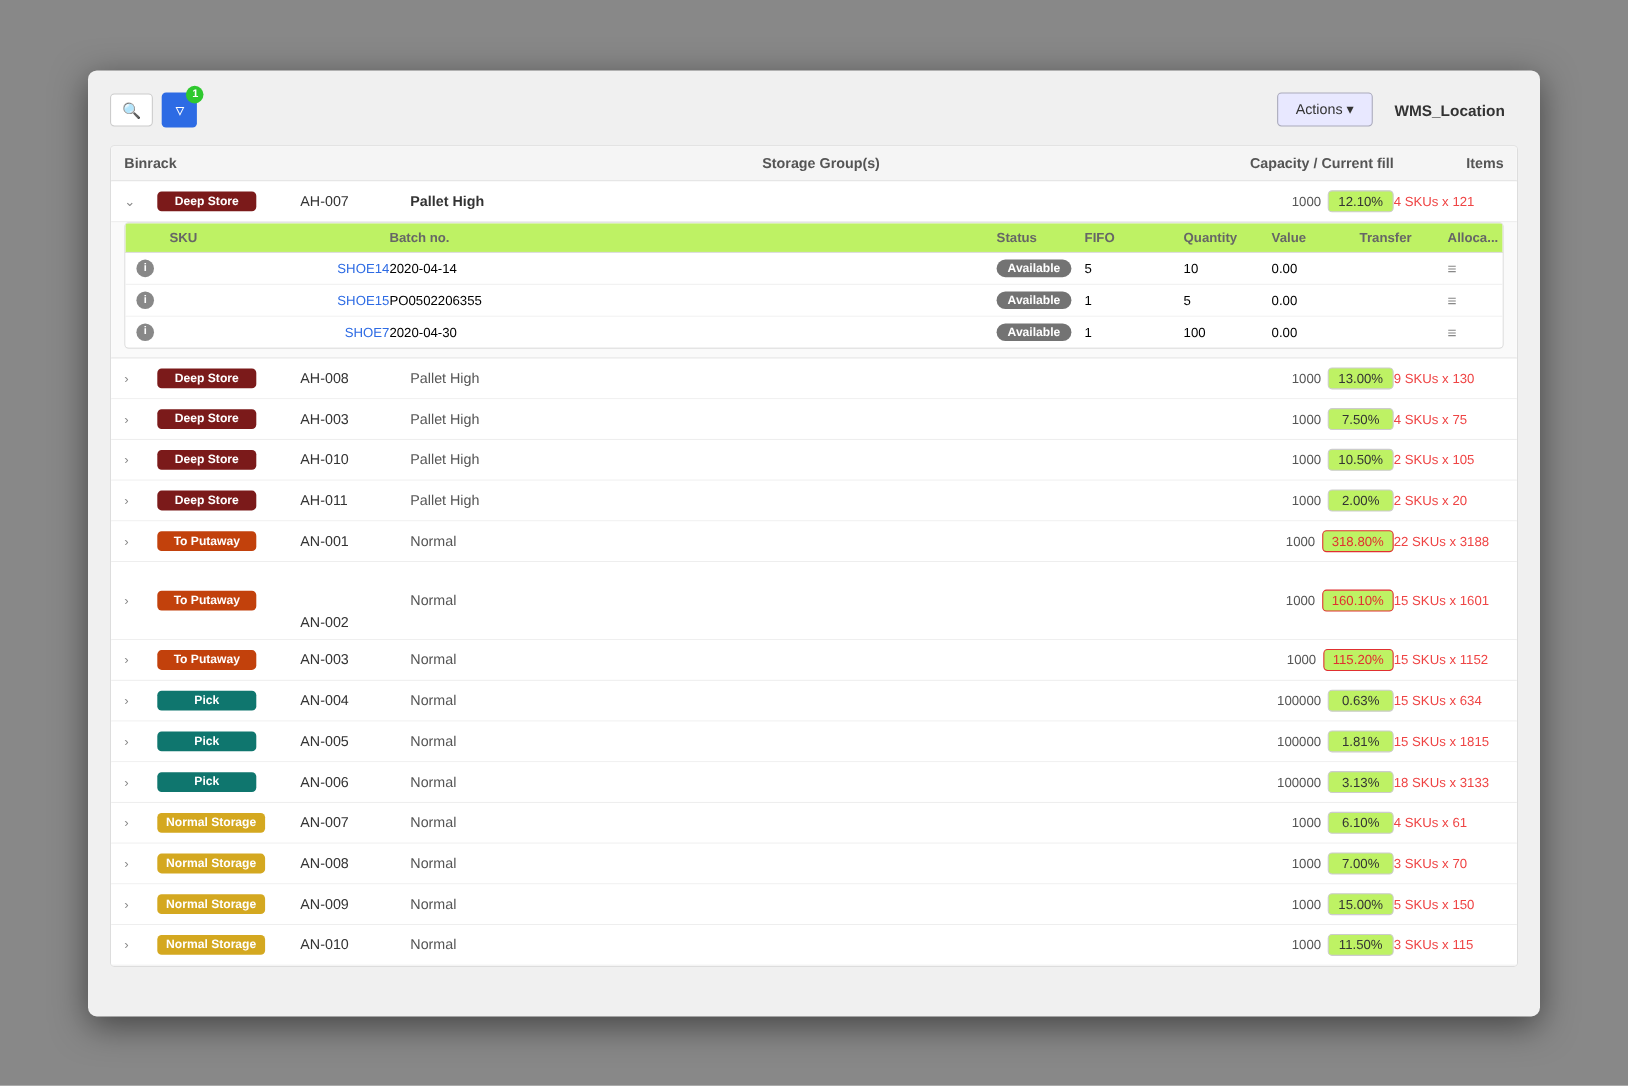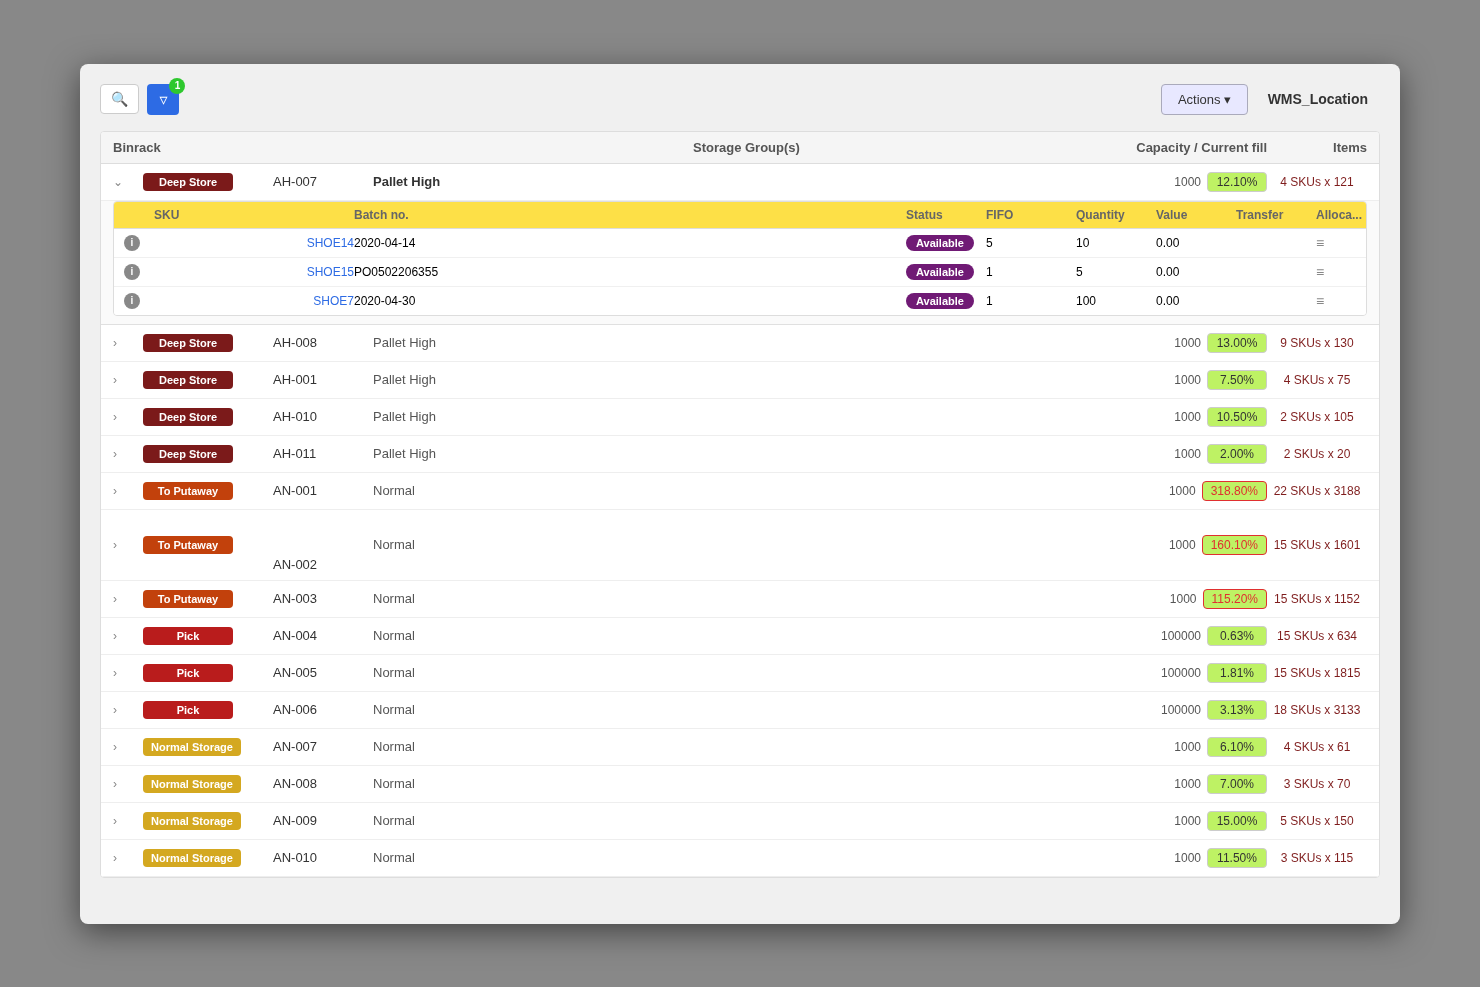--- a/index.html
+++ b/index.html
@@ -132,54 +132,54 @@
       padding: 3px 8px;
       font-size: 11px;
       font-weight: 700;
       color: #fff;
       text-align: center;
       display: inline-block;
       min-width: 90px;
     }
     .tag-deep-store { background: #7b1a1a; }
     .tag-to-putaway { background: #c2410c; }
-    .tag-pick { background: #b91c1c; }
+    .tag-pick { background: #0f766e; }
     .tag-normal-storage { background: #d4a820; }
     .fill-badge {
       border: 1px solid #ccc;
       border-radius: 4px;
       padding: 2px 8px;
       font-size: 12px;
       color: #333;
       background: #bef264;
       display: inline-block;
       min-width: 60px;
       text-align: center;
     }
     .fill-badge.over { border-color: #e03030; color: #e03030; }
     .items-count {
-      text-align: center;
+      text-align: left;
       font-size: 12px;
-      color: #7f1d1d;
+      color: #ef4444;
     }
     .capacity-val {
       font-size: 12px;
       color: #555;
     }
     
     .sub-table-wrap {
       margin: 0 12px 8px 12px;
       border: 1px solid #ddd;
       border-radius: 4px;
       overflow: hidden;
     }
     .sub-header {
       display: grid;
       grid-template-columns: 30px 200px 200px 1fr 80px 90px 80px 80px 80px 40px;
-      background: #fde047;
+      background: #bef264;
       border-bottom: 1px solid #ddd;
       padding: 6px 10px;
       font-weight: 600;
       font-size: 12px;
       color: #666;
     }
     .sub-row {
       display: grid;
       grid-template-columns: 30px 200px 200px 1fr 80px 90px 80px 80px 80px 40px;
       align-items: center;
@@ -202,21 +202,21 @@
       font-weight: bold;
       cursor: pointer;
     }
     .sku-link {
       color: #2d6be4;
       cursor: pointer;
       text-decoration: none;
       text-align: right;
     }
     .status-badge {
-      background: #701a75;
+      background: #737373;
       color: #fff;
       border-radius: 12px;
       padding: 2px 10px;
       font-size: 11px;
       font-weight: 600;
       text-align: center;
       display: inline-block;
     }
     .menu-icon {
       color: #888;
@@ -339,21 +339,21 @@
       <span class="capacity-val">1000</span>
       <span class="fill-badge ">13.00%</span>
     </span>
     <span class="items-count">9 SKUs x 130</span>
   </div>
         <div class="binrack-row">
     <span class="chevron">›</span>
     <span>
       <span class="tag tag-deep-store">Deep Store</span>
     </span>
-    <span style="color:#333;font-size:13px;">AH-001</span>
+    <span style="color:#333;font-size:13px;">AH-003</span>
     <span style="color:#555;">Pallet High</span>
     <span style="display:flex;align-items:center;gap:6px;justify-content:flex-end;">
       <span class="capacity-val">1000</span>
       <span class="fill-badge ">7.50%</span>
     </span>
     <span class="items-count">4 SKUs x 75</span>
   </div>
         <div class="binrack-row">
     <span class="chevron">›</span>
     <span>

